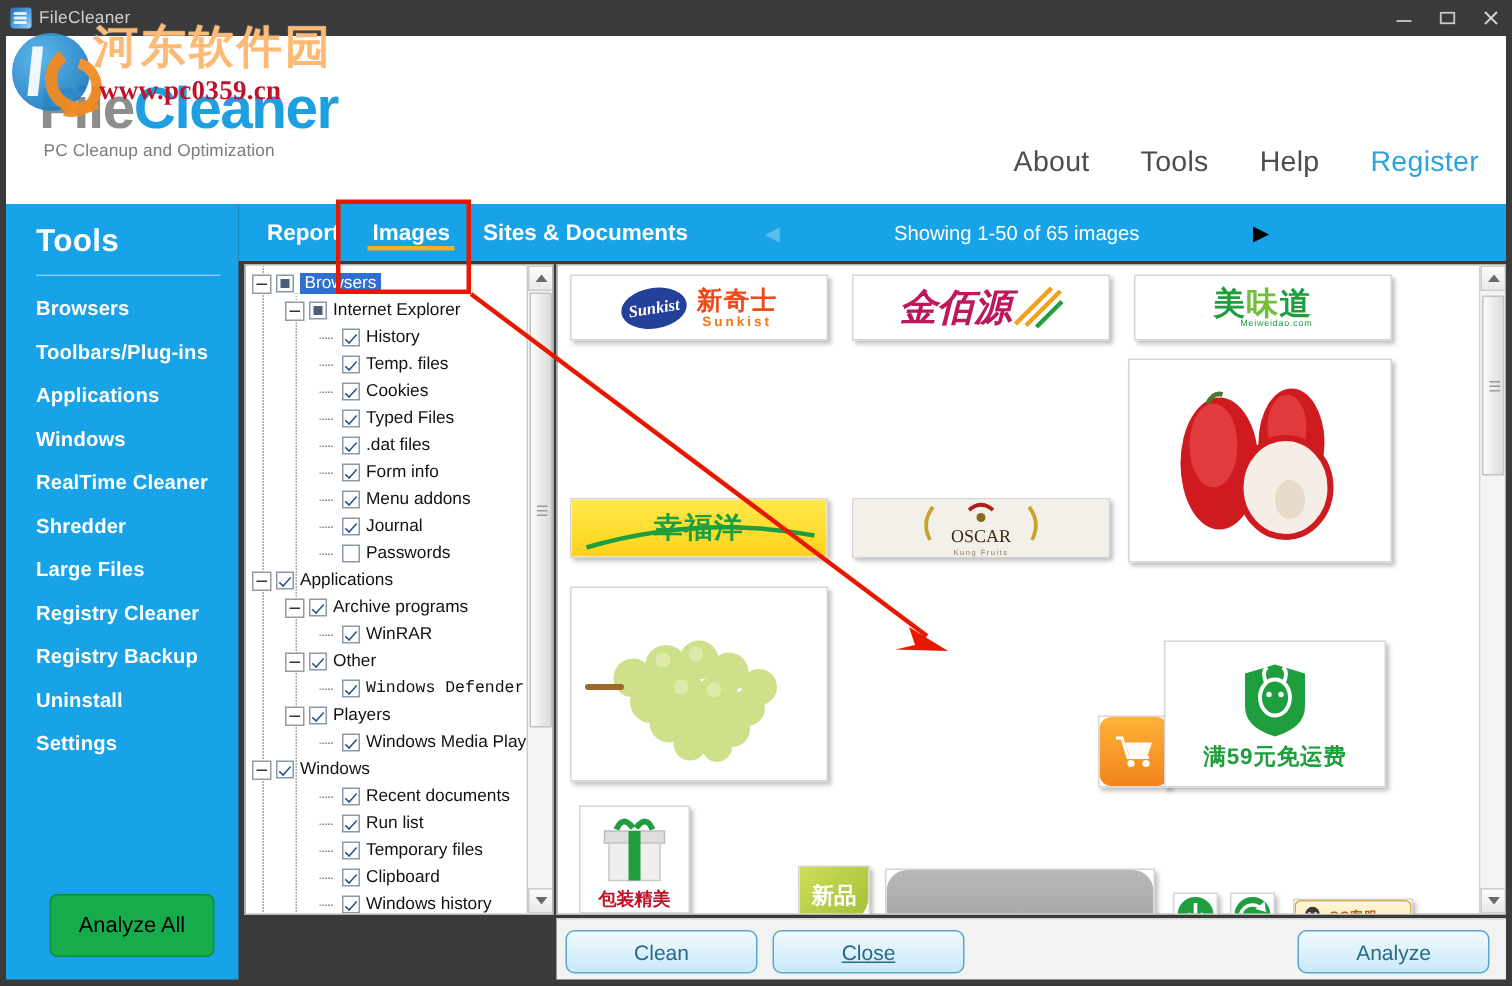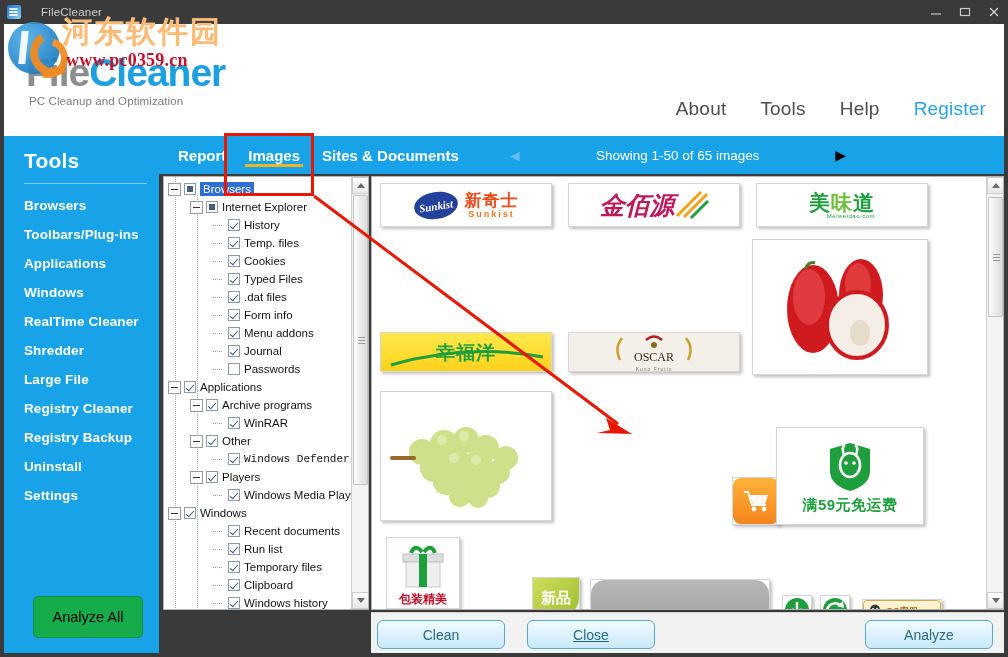--- a/index.html
+++ b/index.html
@@ -13,21 +13,21 @@
     position: relative;
     width: 1008px; height: 657px;
     background: #3a3a3a;
   }
 
   
   .titlebar {
     position: absolute; left: 0; top: 0;
     width: 1008px; height: 24px;
     background: #3a3a3a;
-    display: flex; align-items: center; gap: 15px;
+    display: flex; align-items: center;
   }
   .tb-icon {
     width: 14px; height: 14px; margin-left: 7px; margin-right: 5px;
     background: linear-gradient(135deg, #2a6fbf 0%, #4ba3e3 55%, #9fd4f5 100%);
     border-radius: 2px;
     position: relative; flex: none;
   }
   .tb-icon::after {
     content: ""; position: absolute; left: 2px; top: 3px;
     width: 9px; height: 2px; background: #fff; border-radius: 1px;
@@ -309,21 +309,21 @@
   }
   .btn {
     position: absolute; top: 7px;
     height: 29px;
     background: linear-gradient(to bottom,#f2fbff 0%,#daf1fb 55%,#c9e9f8 100%);
     border: 1px solid #56a8cf; border-radius: 6px;
     color: #2a6a86; font-size: 14px;
     display: flex; align-items: center; justify-content: center;
   }
   #btn-clean { left: 6px;  width: 128px; }
-  #btn-close { left: 156px; width: 128px; text-decoration: underline; }
+  #btn-close { left: 144px; width: 128px; text-decoration: underline; }
   #btn-analyze { left: 494px; width: 128px; }
 
   
   .anno-box {
     position: absolute; left: 224px; top: 133px;
     width: 90px; height: 63px;
     border: 3px solid #e81800;
     pointer-events: none;
   }
   .anno-arrow {
@@ -388,21 +388,21 @@
   <div class="sidebar">
     <div class="side-title">Tools</div>
     <div class="side-rule"></div>
     <div class="side-items">
       <div class="side-item">Browsers</div>
       <div class="side-item">Toolbars/Plug-ins</div>
       <div class="side-item">Applications</div>
       <div class="side-item">Windows</div>
       <div class="side-item">RealTime Cleaner</div>
       <div class="side-item">Shredder</div>
-      <div class="side-item">Large File</div>
+      <div class="side-item">Large Files</div>
       <div class="side-item">Registry Cleaner</div>
       <div class="side-item">Registry Backup</div>
       <div class="side-item">Uninstall</div>
       <div class="side-item">Settings</div>
     </div>
     <div class="analyze-all">Analyze All</div>
   </div>
 
   <div class="tabbar">
     <div class="tab">Report</div>

